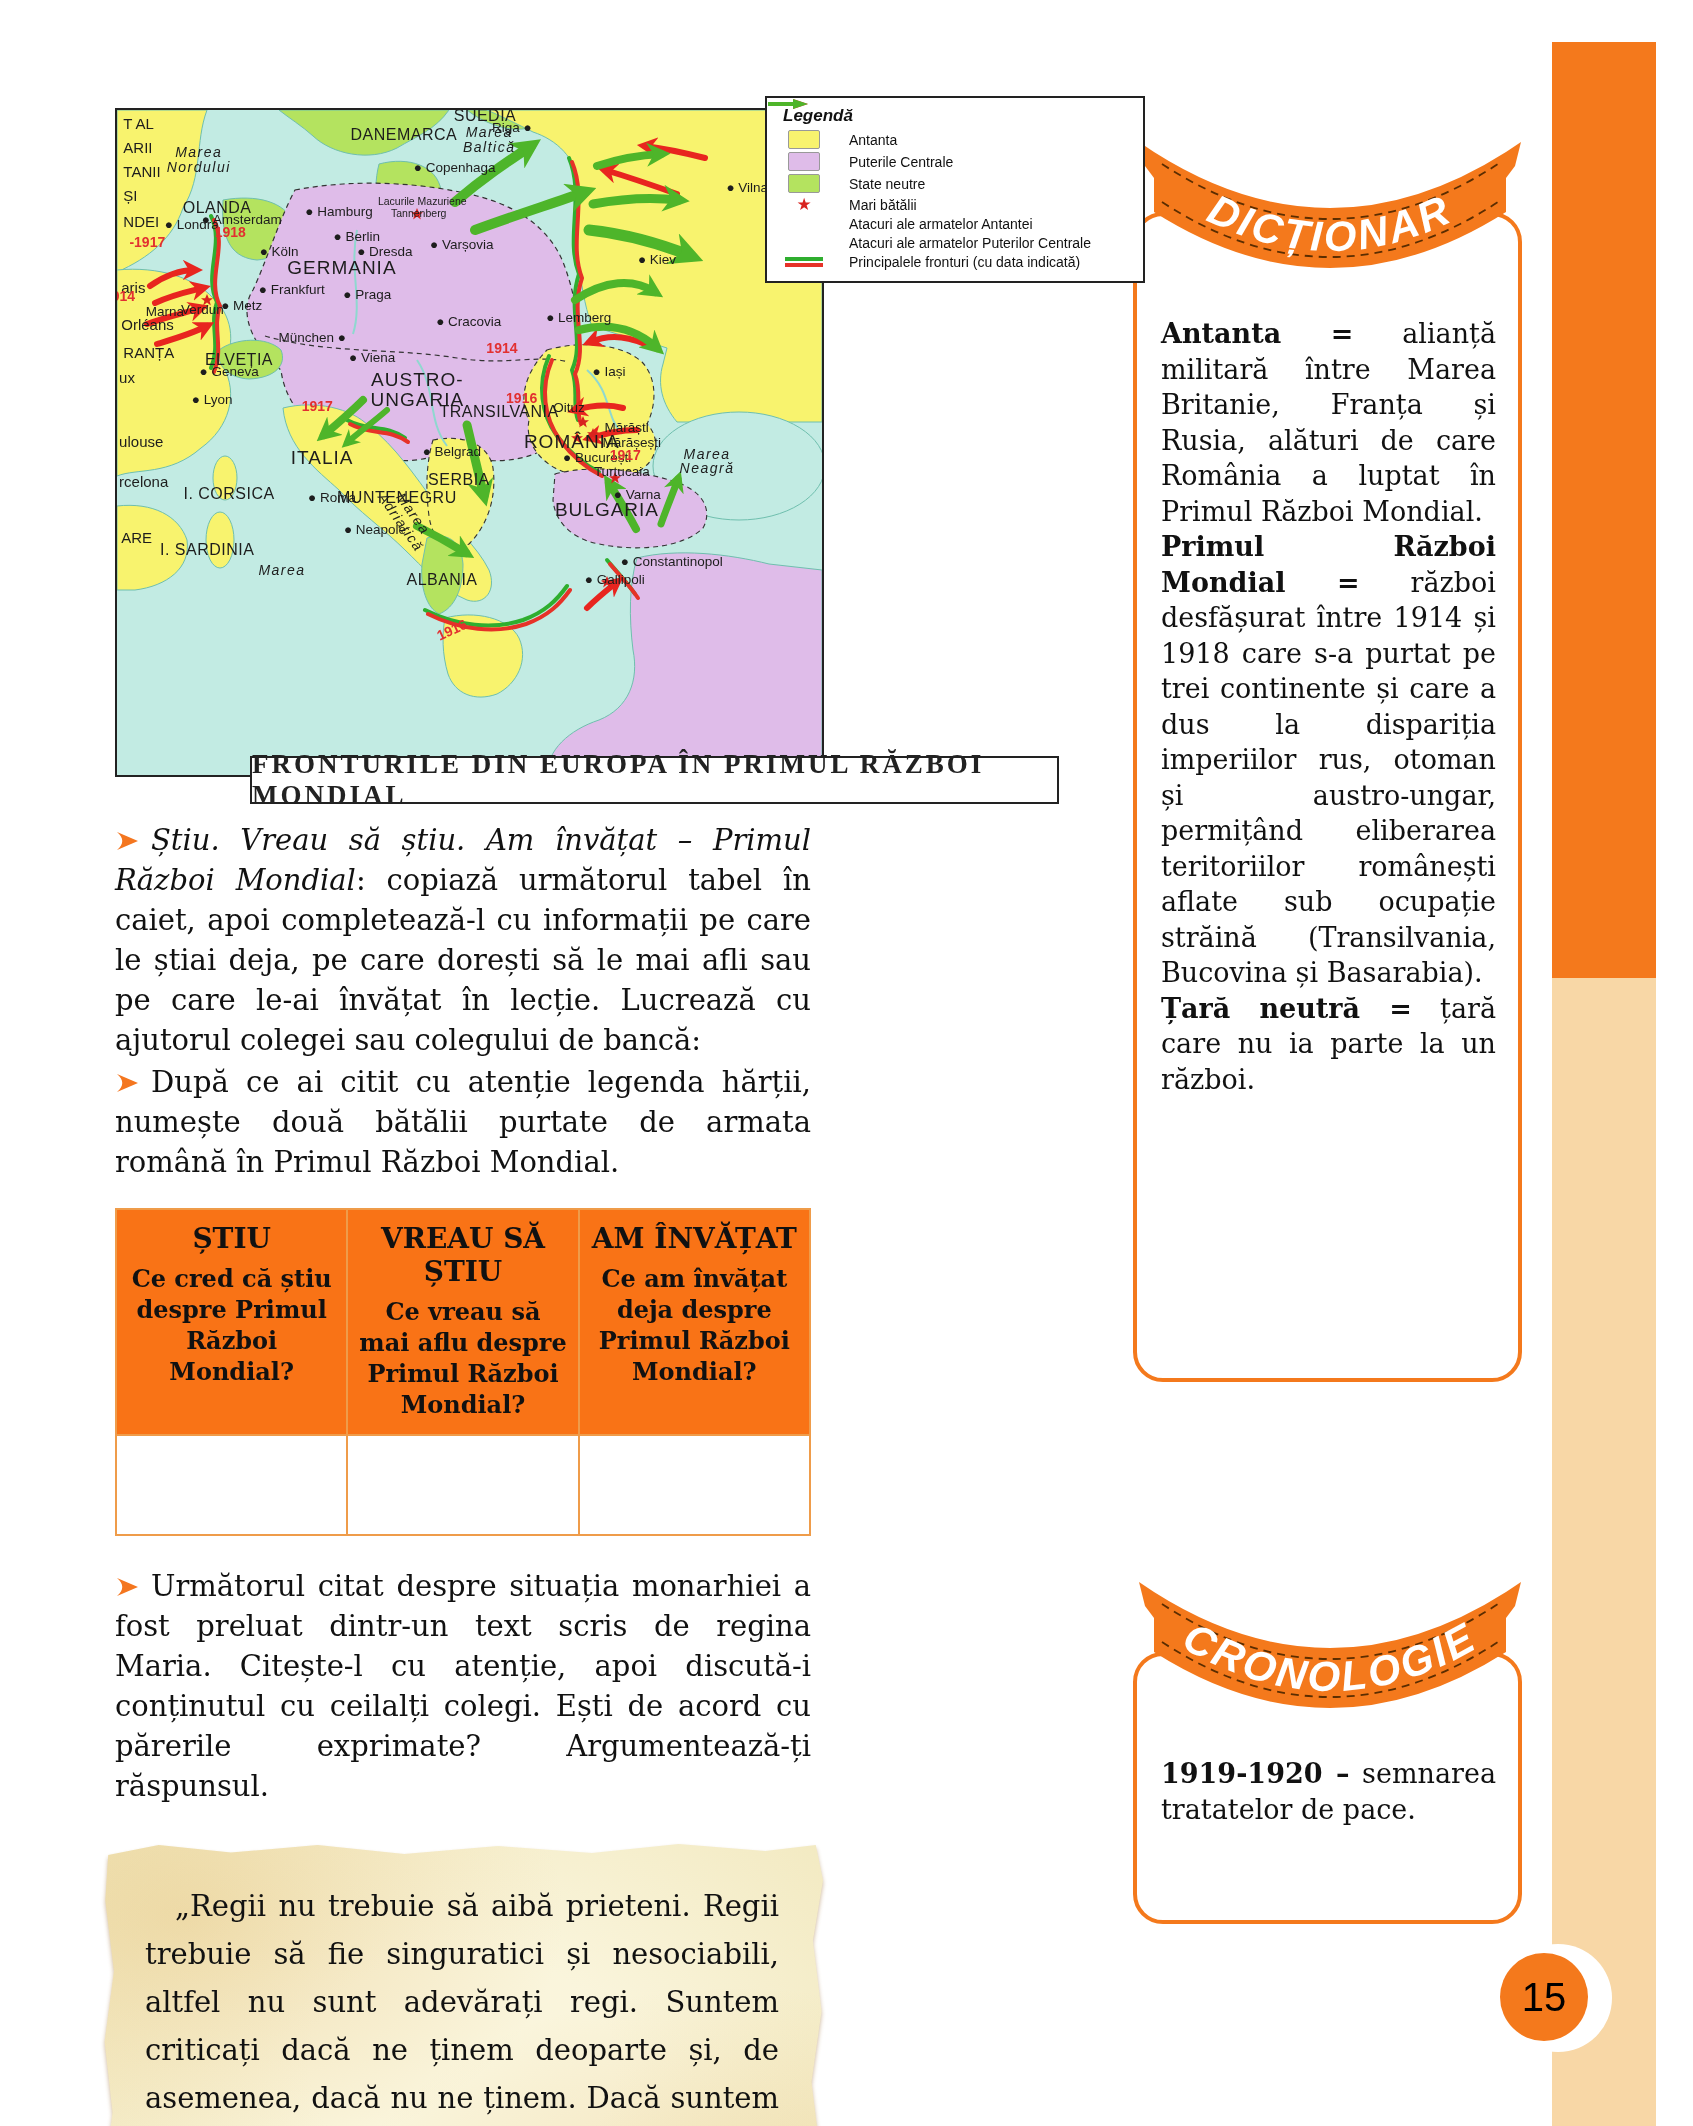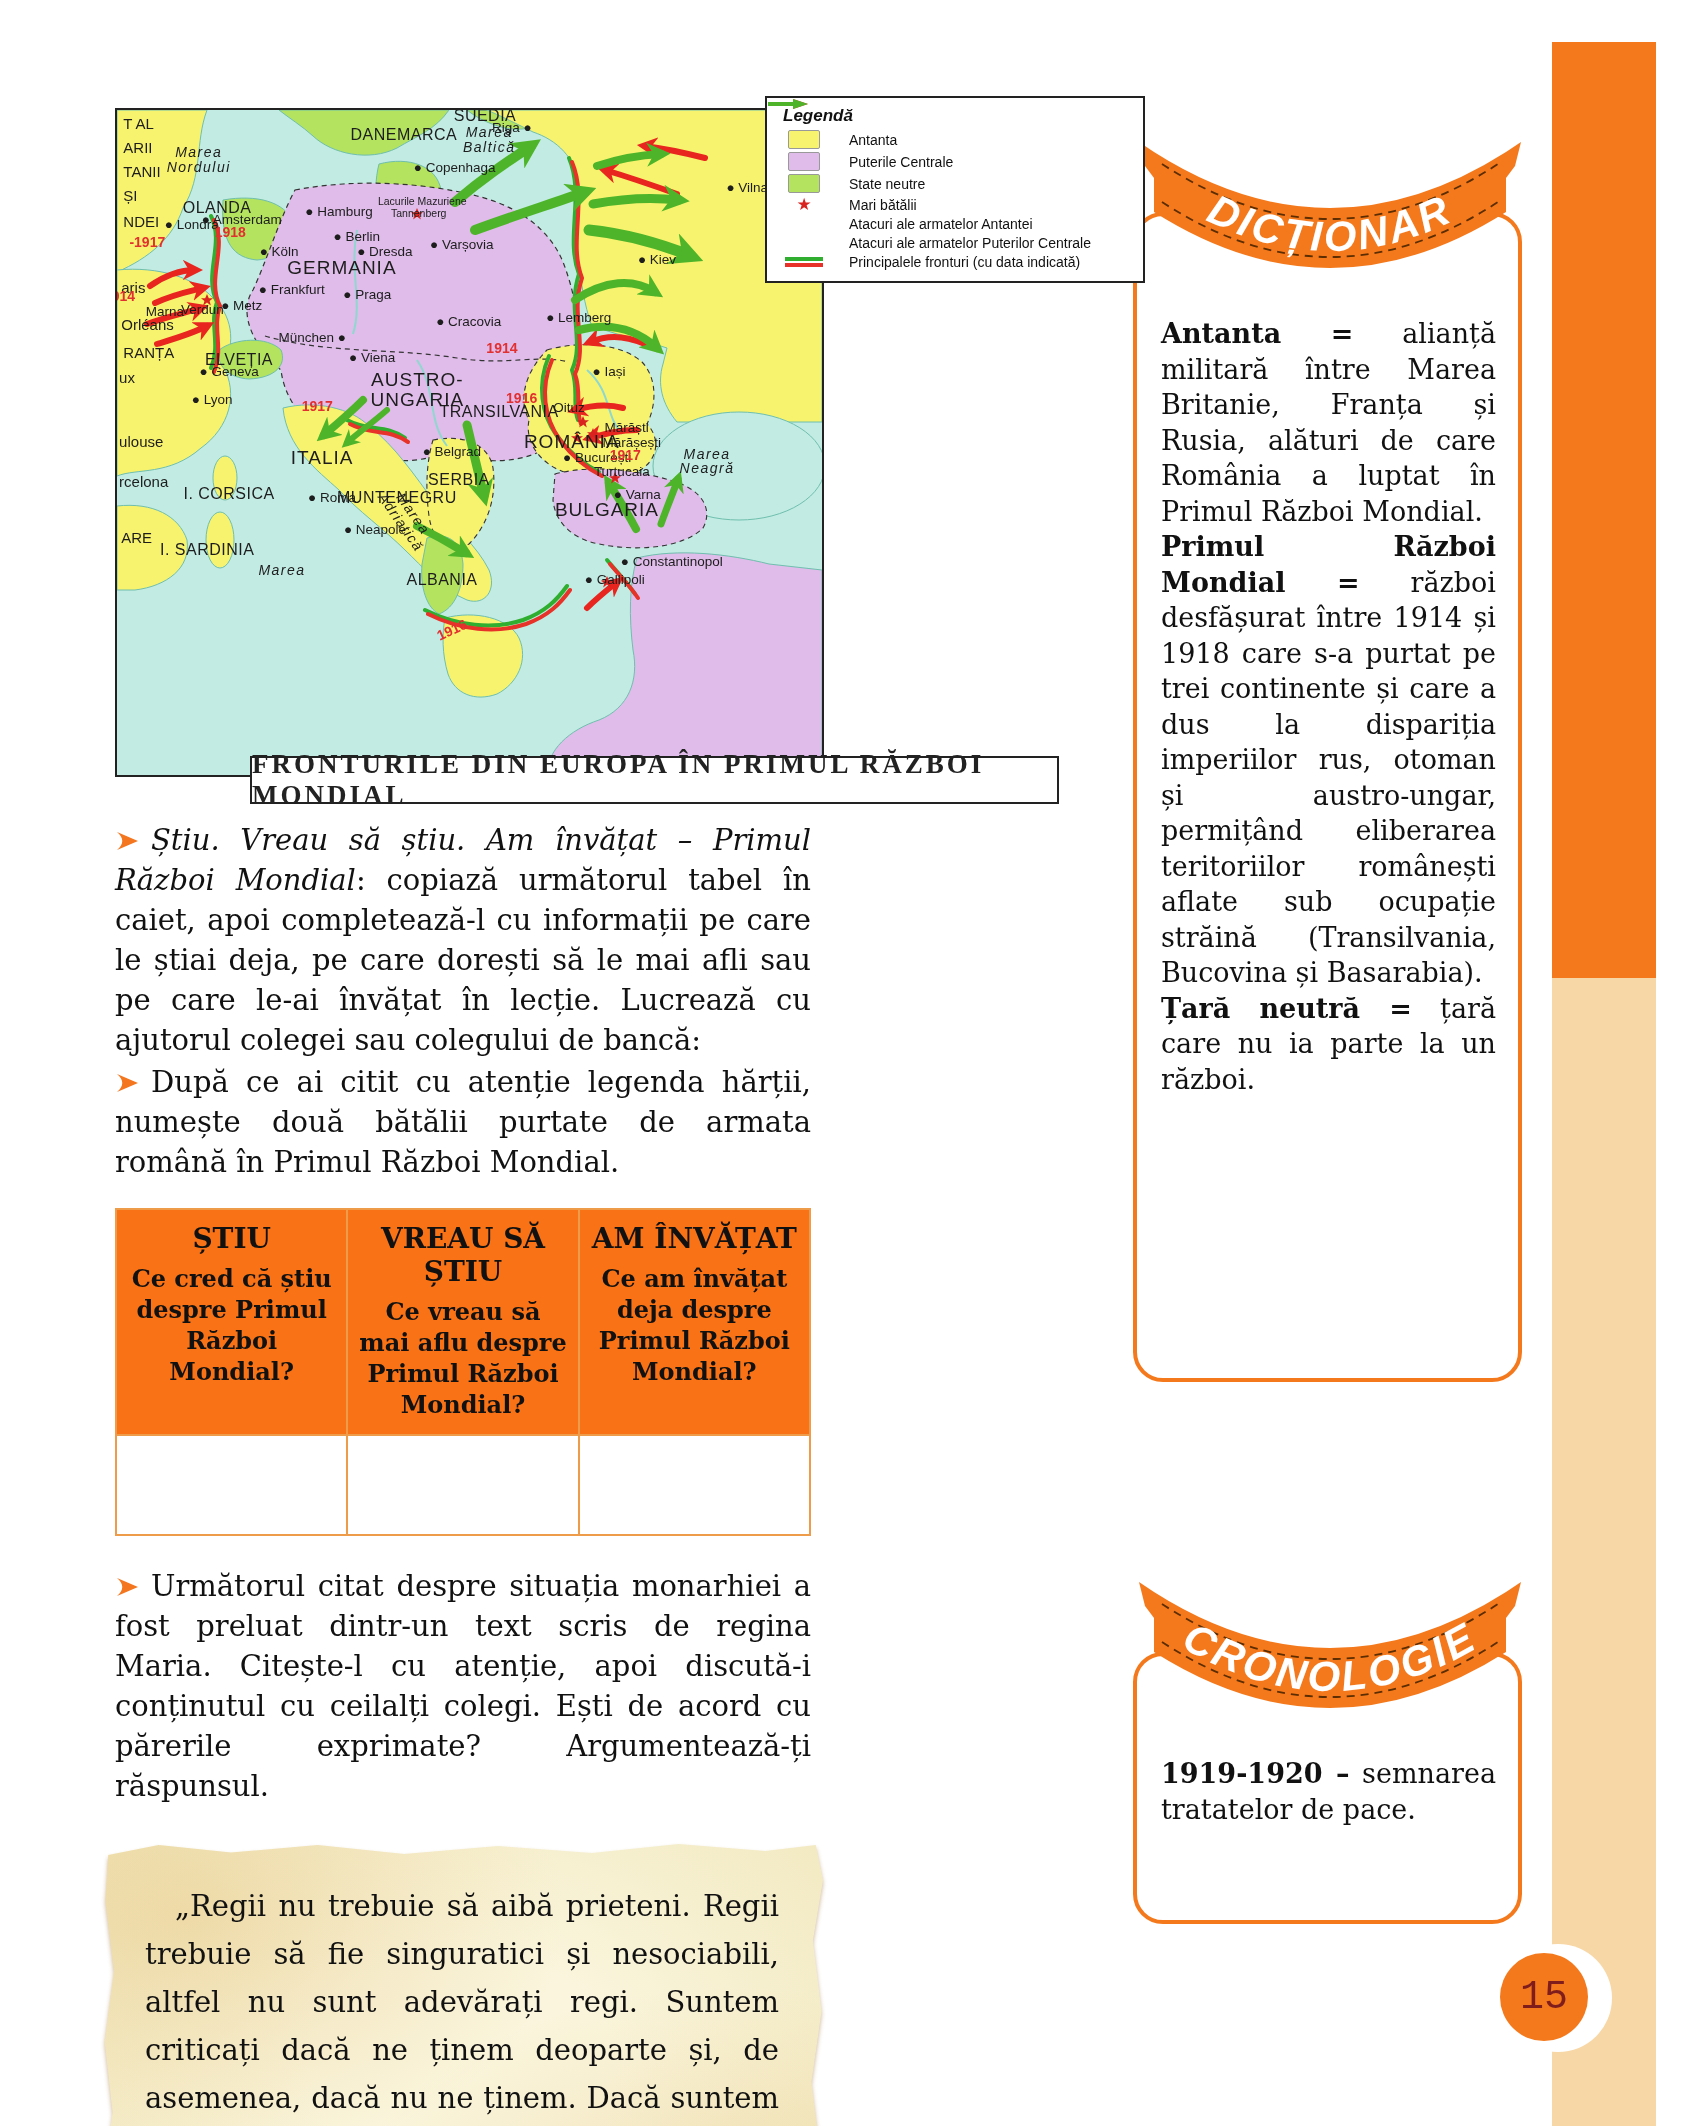--- a/index.html
+++ b/index.html
@@ -7,21 +7,21 @@
         font-family:"DejaVu Serif",serif;color:#111;}
 
   
   .band-dark{position:absolute;left:1552px;top:42px;width:104px;height:936px;background:#f4791c;}
   .band-light{position:absolute;left:1552px;top:978px;width:104px;height:1148px;background:#f8d7a6;}
 
   
   .badge-cut{position:absolute;left:1504px;top:1944px;width:108px;height:108px;border-radius:50%;background:#fff;}
   .badge{position:absolute;left:1500px;top:1953px;width:88px;height:88px;border-radius:50%;background:#f4791c;
          display:flex;align-items:center;justify-content:center;
-         font-family:Liberation Mono, monospace;font-size:40px;color:#7f1d1d;}
+         font-family:Liberation Sans, sans-serif;font-size:40px;color:#000000;}
 
   
   .map-wrap{position:absolute;left:115px;top:108px;width:705px;height:665px;border:2px solid #222;background:#c2ebe3;}
   .map-wrap svg{position:absolute;left:0;top:0;width:100%;height:100%;}
   .map-labels{position:absolute;left:0;top:0;right:0;bottom:0;overflow:hidden;}
   .ml{position:absolute;font-family:"Liberation Sans",sans-serif;color:#1d1d1d;white-space:pre-line;
       text-align:center;transform:translate(-50%,-50%);line-height:1.05;}
   .ml.country{font-size:16px;letter-spacing:.5px;}
   .ml.country-lg{font-size:19px;letter-spacing:1px;}
   .ml.city{font-size:13.5px;}

